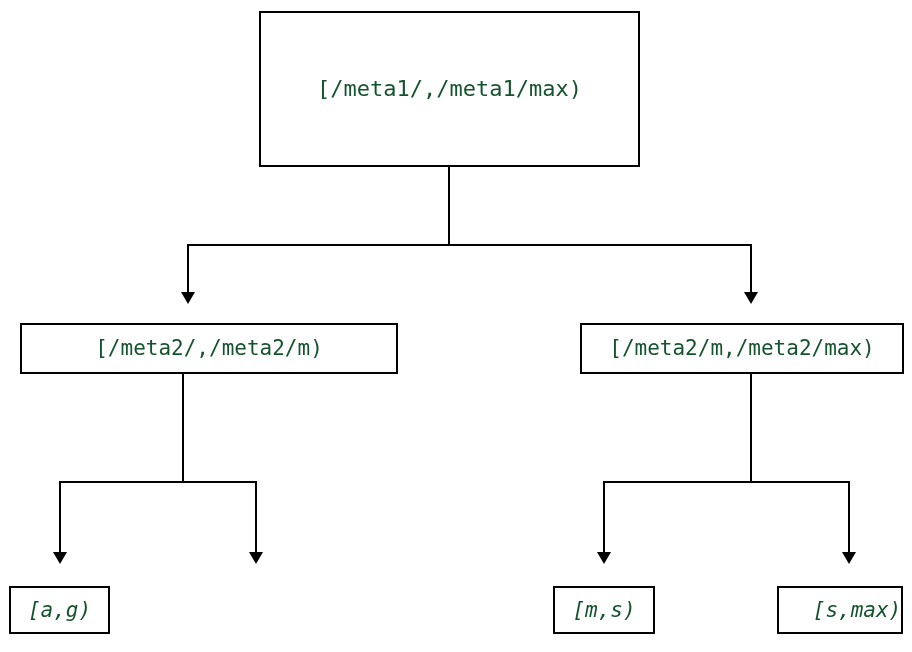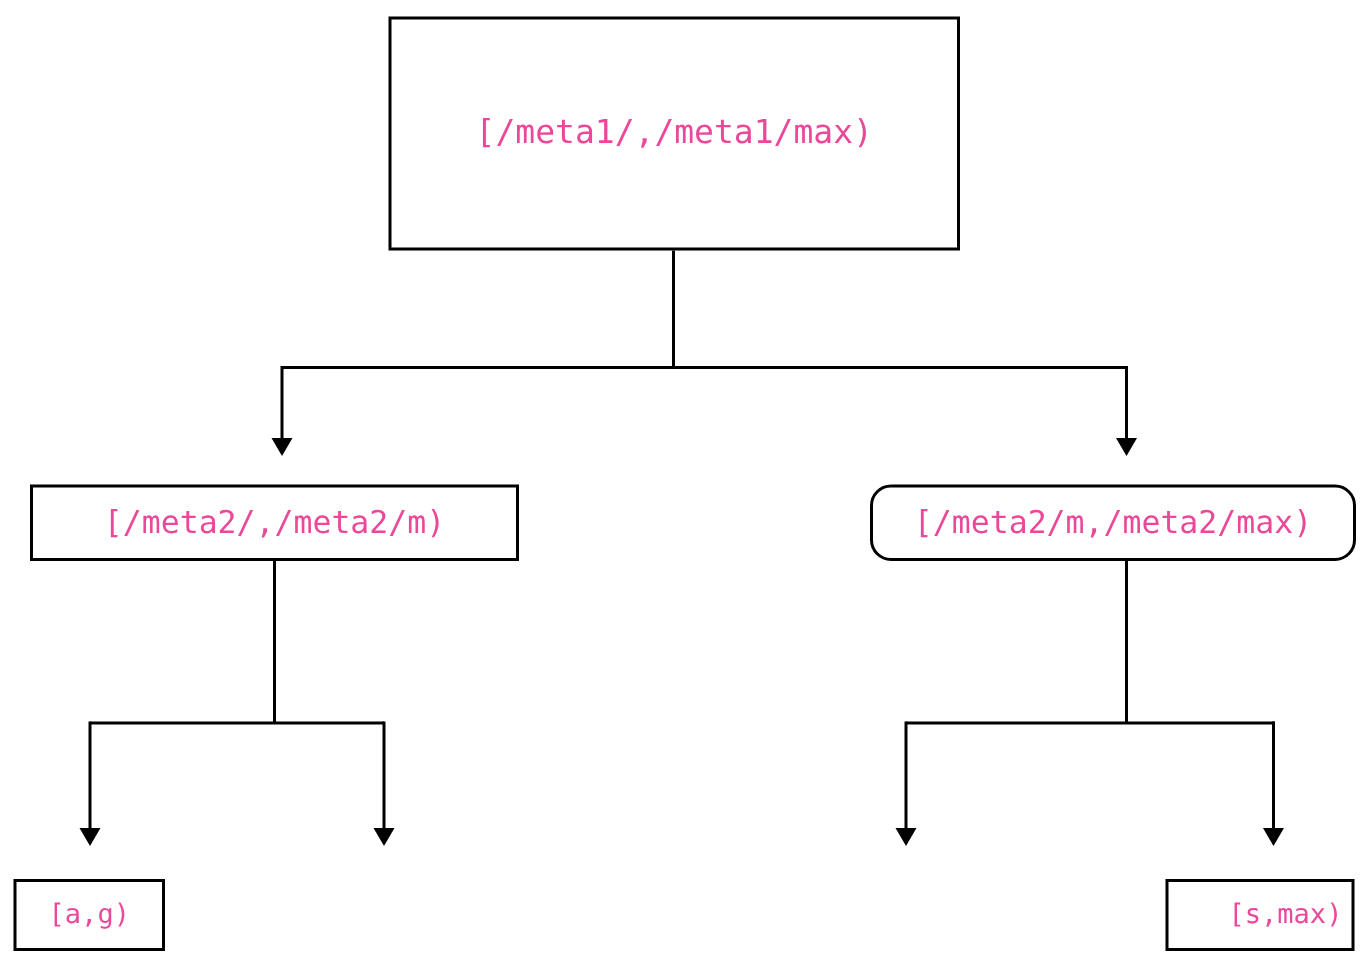--- a/index.html
+++ b/index.html
@@ -20,51 +20,50 @@
     position: absolute;
     box-sizing: border-box;
     background: #ffffff;
     border: 2px solid #000000;
     display: flex;
     align-items: center;
     justify-content: center;
   }
   .node-label {
     font-family: "DejaVu Sans Mono", "Liberation Mono", monospace;
-    color: #ec4899;
+    color: #14532d;
     white-space: pre;
     line-height: 1;
   }
   
   #node-root {
     left: 259px;
     top: 11px;
     width: 381px;
     height: 156px;
   }
   #node-root .node-label { font-size: 22px; }
   
   #node-meta2-low {
     left: 20px;
     top: 323px;
-    width: 326px;
+    width: 378px;
     height: 51px;
   }
   #node-meta2-high {
     left: 580px;
     top: 323px;
     width: 324px;
     height: 51px;
-    border-radius: 14px;
   }
   #node-meta2-low .node-label,
   #node-meta2-high .node-label { font-size: 21px; }
   
   .leaf { height: 48px; top: 586px; }
-  .leaf .node-label { font-size: 18px; }
+  .leaf .node-label { font-size: 21px; font-style: italic; }
   #node-leaf-ag { left: 9px;   width: 101px; }
   #node-leaf-gm { left: 205px; width: 101px; }
   #node-leaf-ms { left: 553px; width: 102px; }
   #node-leaf-smax { left: 777px; width: 126px; padding-left: 34px; }
 
   
   .edge-v {
     position: absolute;
     width: 2px;
     background: #000000;
@@ -126,18 +125,21 @@
   <div class="arrowhead" style="left:597px; top:552px;"></div>
 
   <div class="edge-v" style="left:848px; top:481px; height:73px;"></div>
   <div class="arrowhead" style="left:842px; top:552px;"></div>
 
   <div class="node leaf" id="node-leaf-ag">
     <span class="node-label">[a,g)</span>
   </div>
 
 
+  <div class="node leaf" id="node-leaf-ms">
+    <span class="node-label">[m,s)</span>
+  </div>
 
   <div class="node leaf" id="node-leaf-smax">
     <span class="node-label">[s,max)</span>
   </div>
 
 </div>
 
 </body></html>

